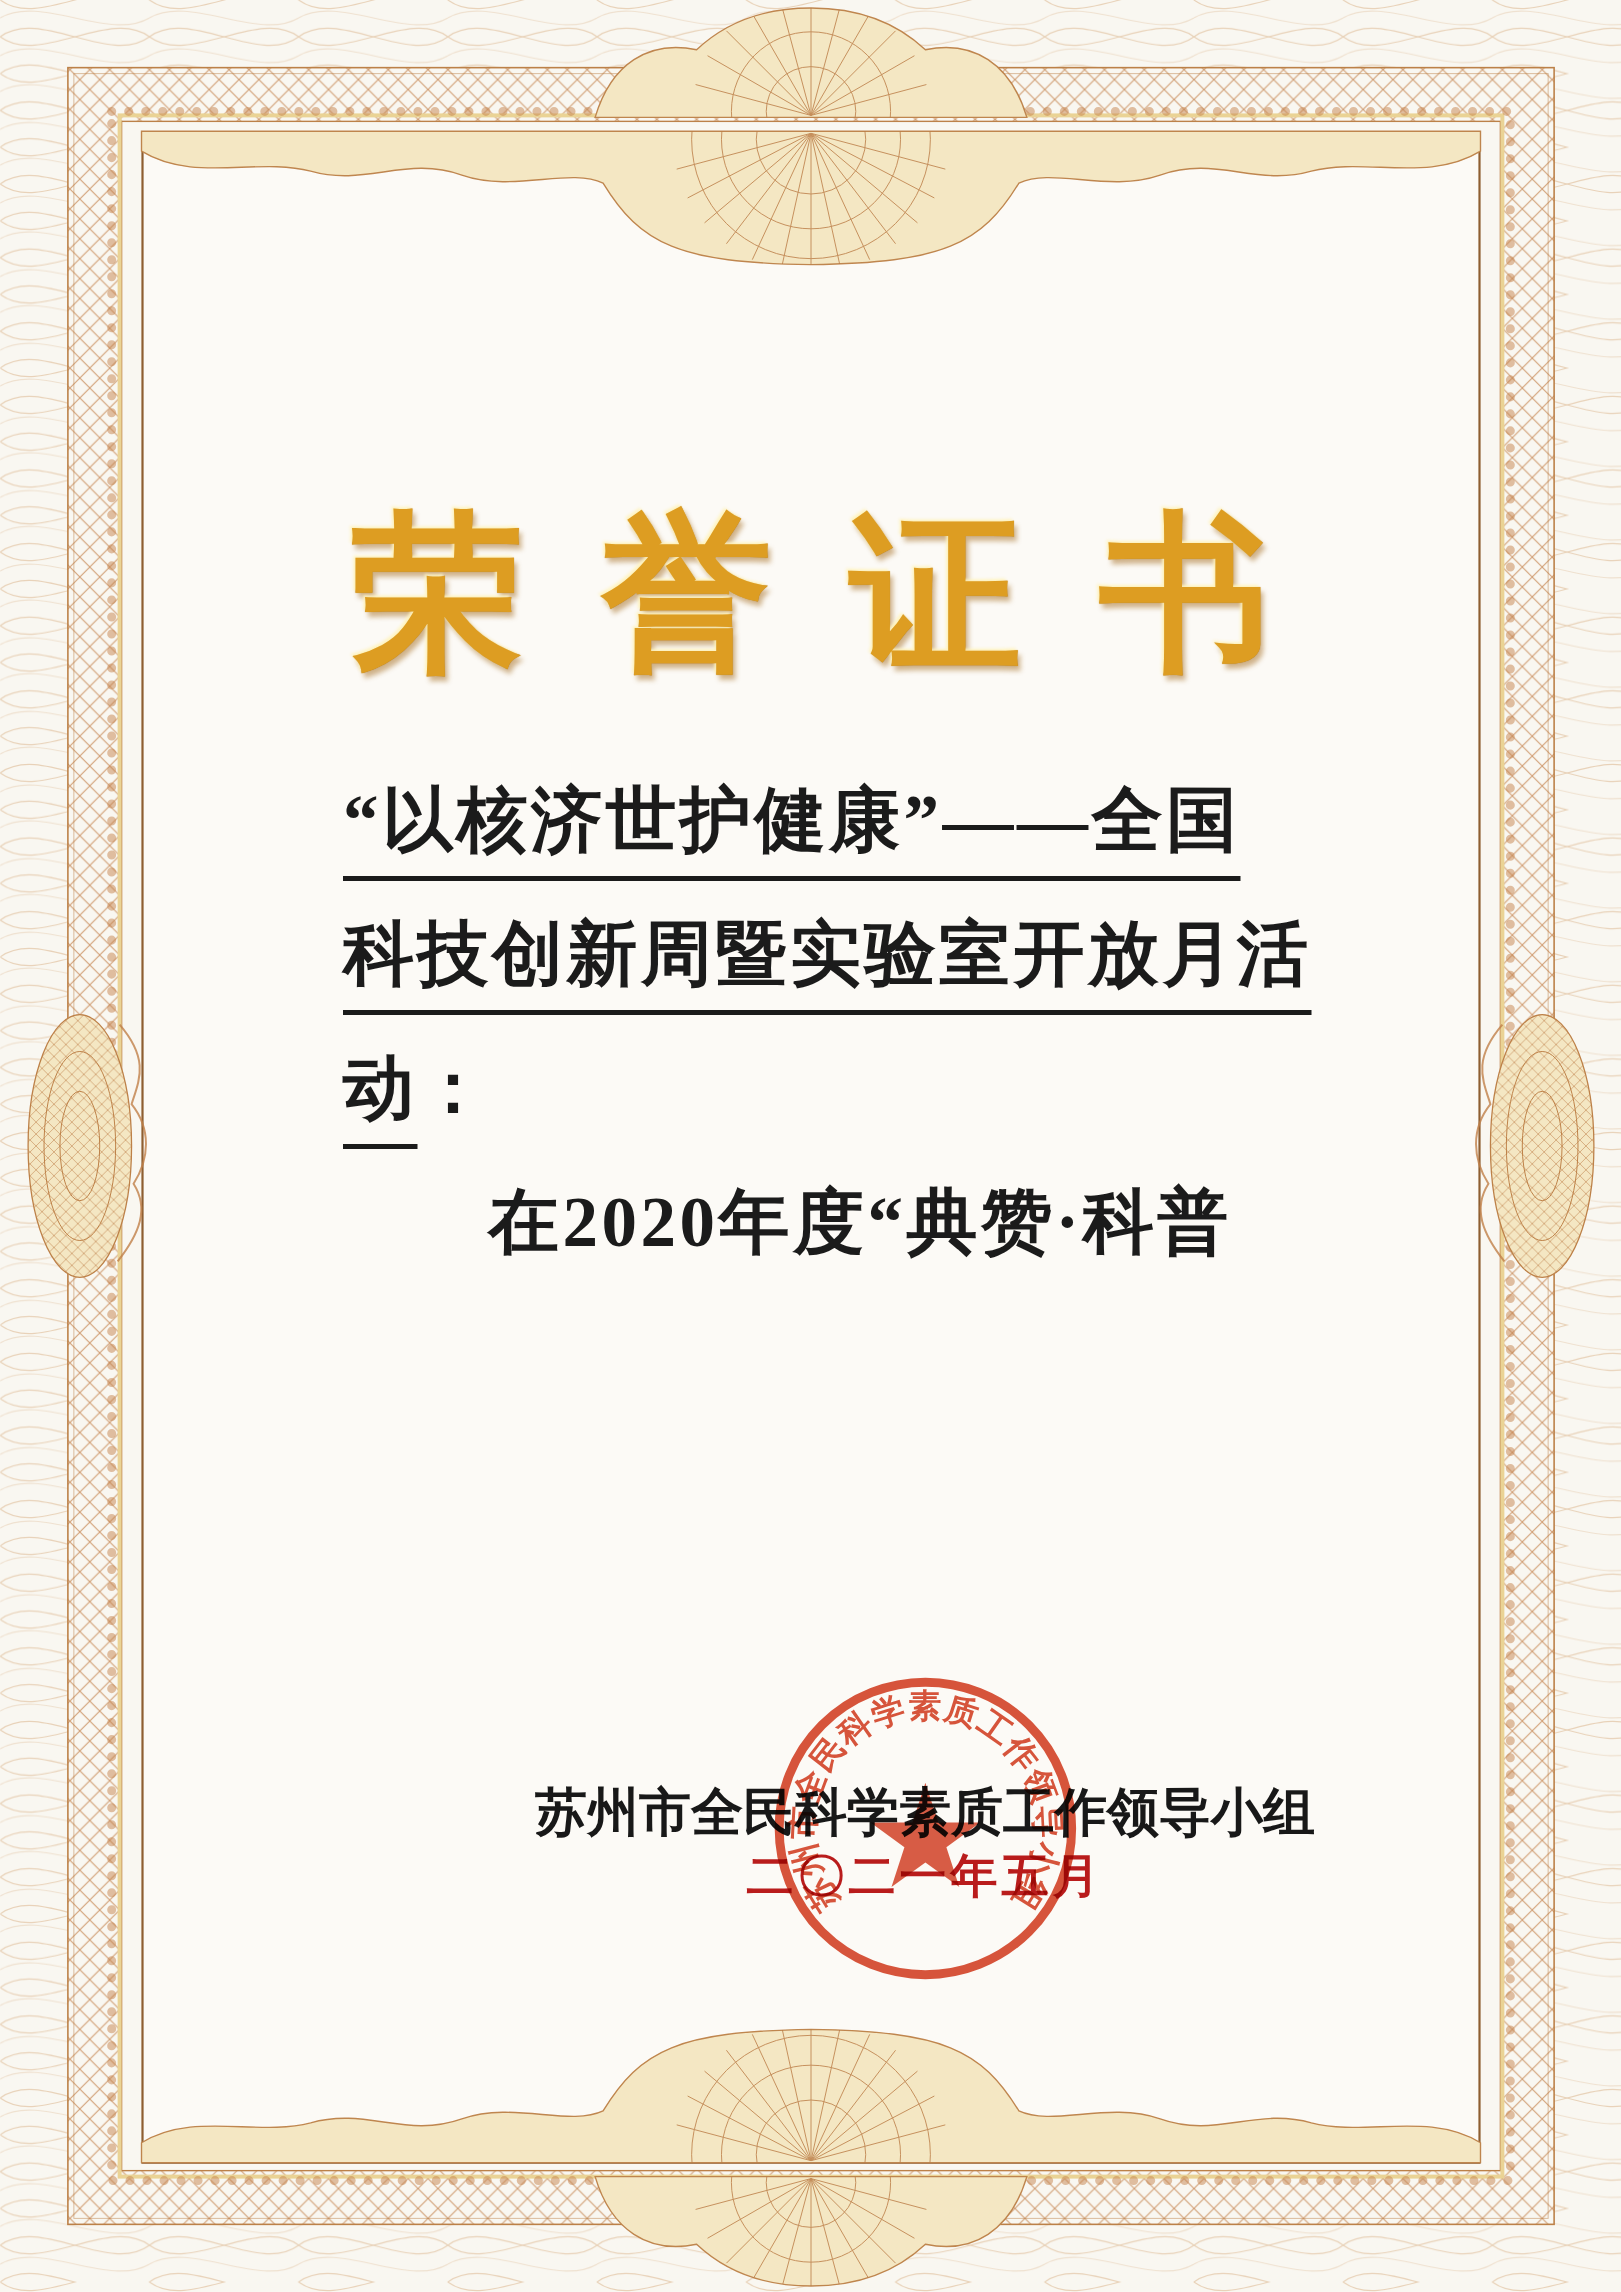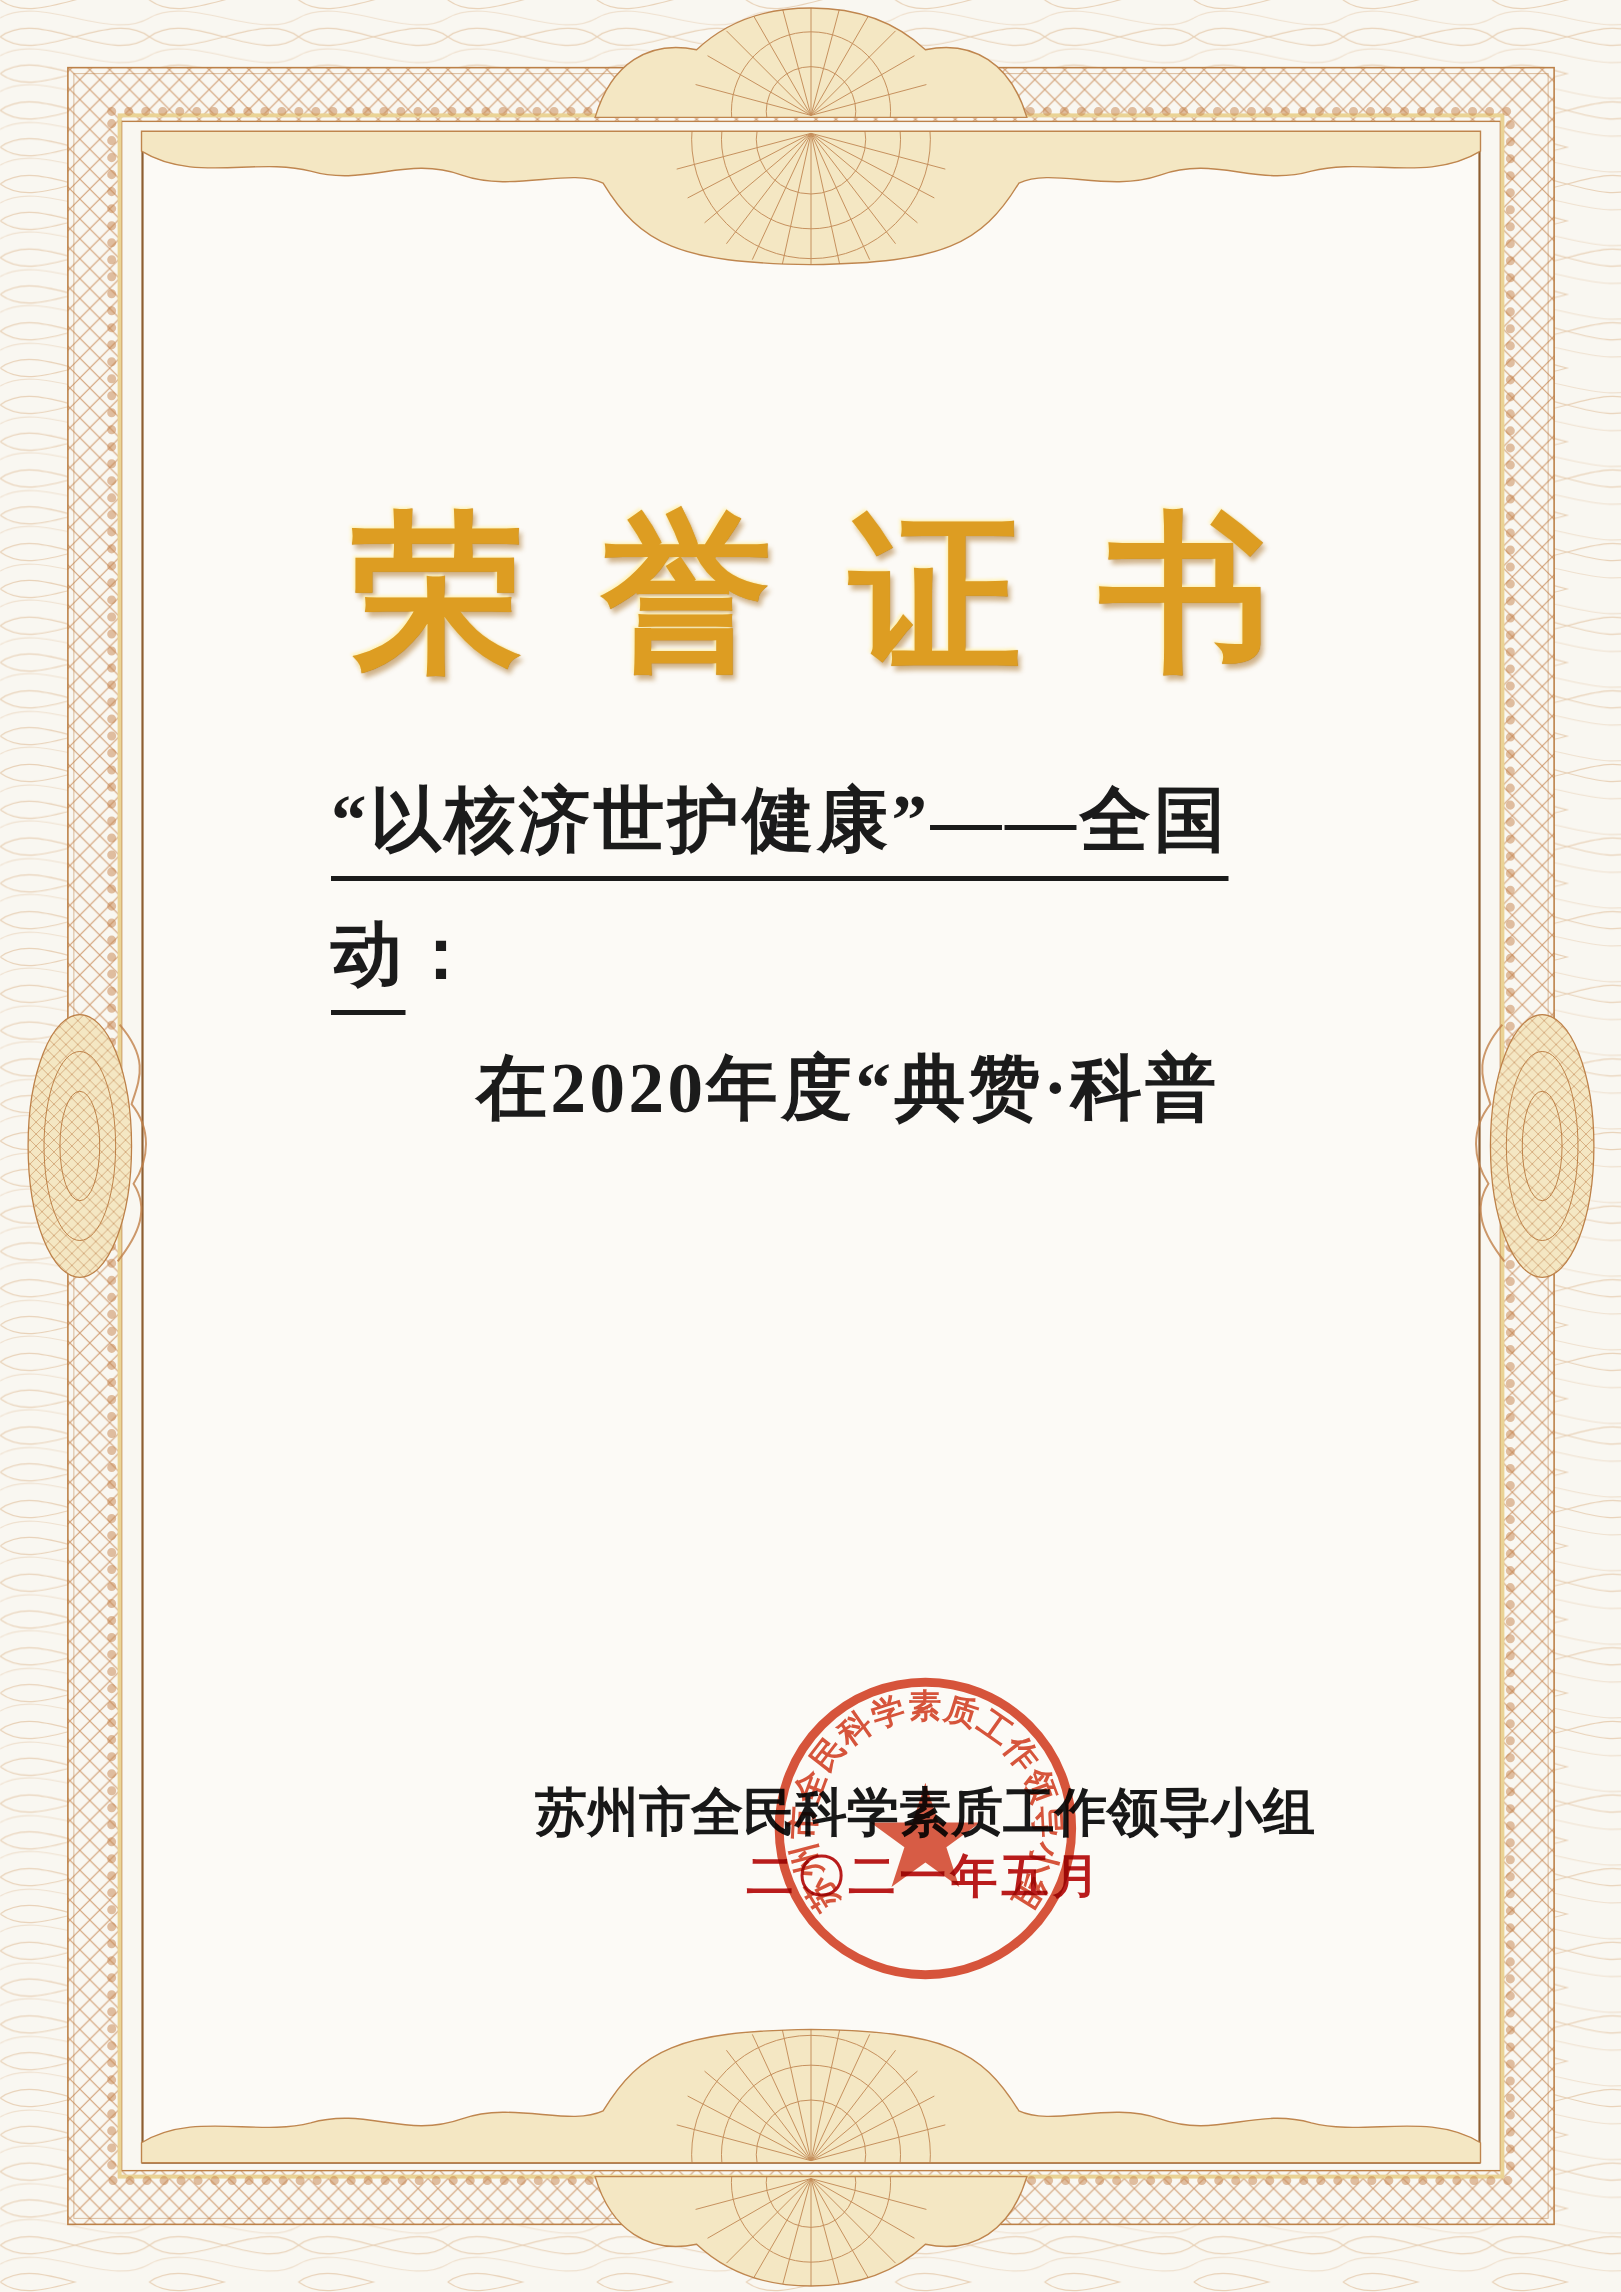--- a/index.html
+++ b/index.html
@@ -12,21 +12,21 @@
   .title{
     position:absolute;left:0;right:0;top:450px;z-index:2;
     text-align:center;font-weight:bold;
     font-size:171px;line-height:289px;letter-spacing:78px;padding-left:78px;
     color:#dd9d22;white-space:nowrap;
     text-shadow:-2px -2px 3px rgba(255,243,190,.95),
                  3px 5px 5px rgba(153,91,7,.45),
                  0 0 1px #b3760e;
   }
   .bodytext{
-    position:absolute;left:331px;top:753px;width:975px;z-index:2;
+    position:absolute;left:343px;top:753px;width:975px;z-index:2;
     font-size:71px;line-height:134px;font-weight:bold;color:#1b1b1b;
     letter-spacing:3.5px;
   }
   .ln{white-space:nowrap;}
   .ul{text-decoration:underline;text-decoration-thickness:5px;text-underline-offset:32px;}
   .indent{padding-left:145px;}
   .issuer{
     position:absolute;top:1776px;left:925px;transform:translateX(-50%);
     font-size:52px;line-height:74px;font-weight:bold;color:#181818;z-index:2;white-space:nowrap;
   }
@@ -122,20 +122,21 @@
       <ellipse cx="80" cy="1152" rx="20" ry="55" fill="none" stroke="#bd8148"></ellipse>
       <path d="M120 1030 C150 1065 140 1085 132 1110 C152 1135 150 1165 134 1190 C150 1215 140 1240 118 1268" fill="none" stroke="#c08048" stroke-width="2" opacity="0.8"></path>
     </g>
     <use href="#medL" transform="translate(1630,0) scale(-1,1)"></use>
   </svg>
 
   <div class="title">荣誉证书</div>
 
   <div class="bodytext">
     <div class="ln ul">“以核济世护健康”——全国</div>
+    <div class="ln ul">科技创新周暨实验室开放月活</div>
     <div class="ln"><span class="ul">动</span><span>：</span></div>
     <div class="ln indent">在2020年度“典赞·科普</div>
   </div>
 
   <div class="issuer">苏州市全民科学素质工作领导小组</div>
   <div class="date">二〇二一年五月</div>
 
   <svg class="seal" viewBox="0 0 1630 2304" xmlns="http://www.w3.org/2000/svg">
     <circle cx="930" cy="1838" r="147" fill="none" stroke="#d6492e" stroke-width="9"></circle>
     <polygon transform="translate(930,1850)" fill="#d6492e" opacity="0.95" points="0,-58 13,-18 55.2,-17.9 21.1,6.9 34.1,46.9 0,22.2 -34.1,46.9 -21.1,6.9 -55.2,-17.9 -13,-18"></polygon>

